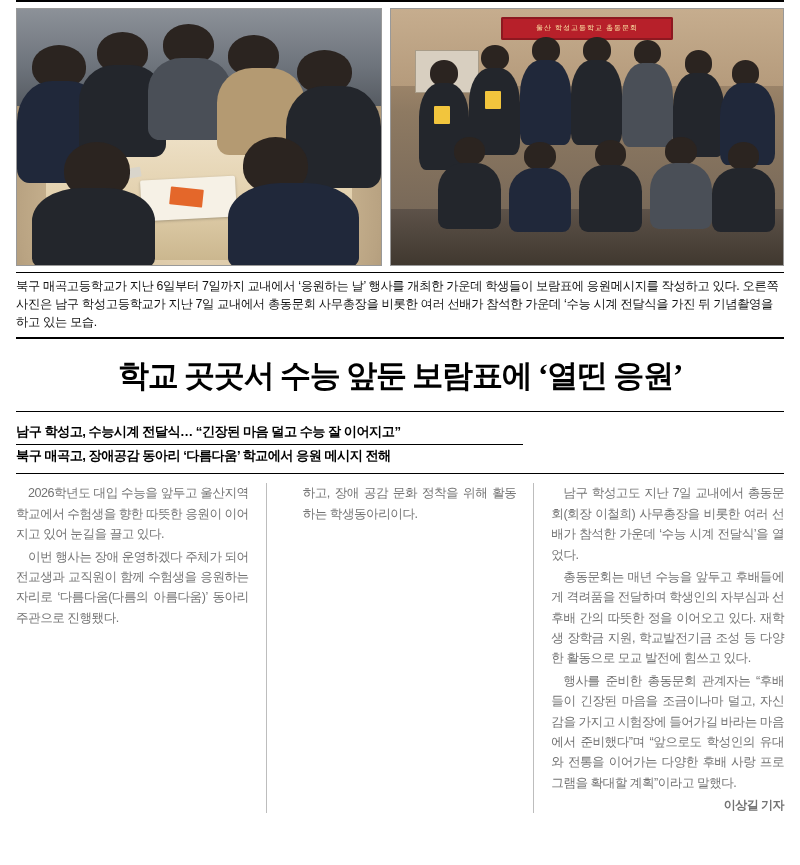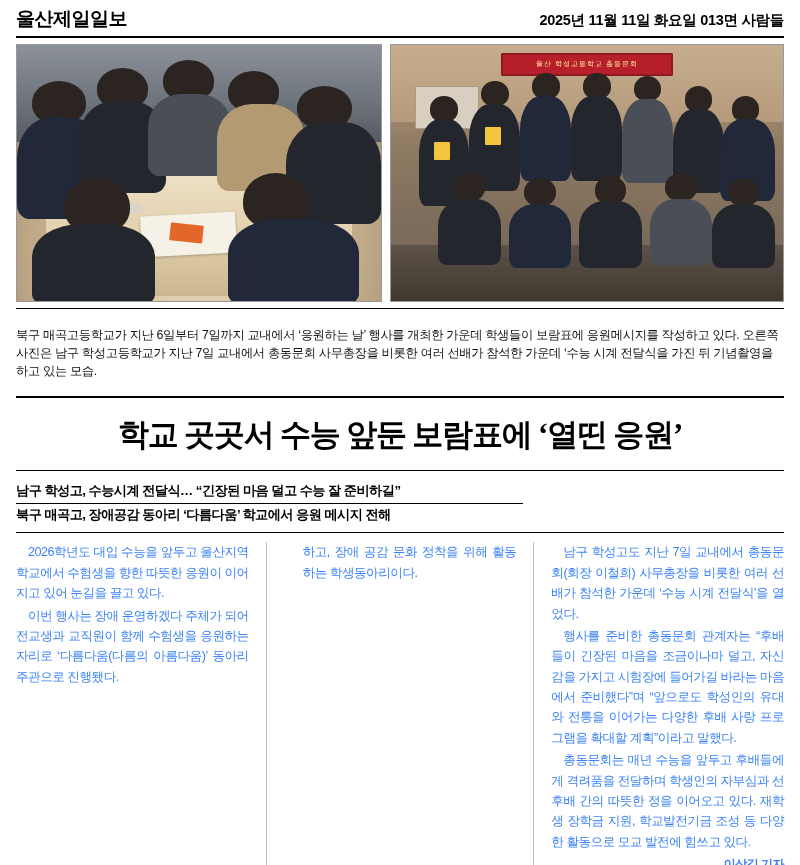--- a/index.html
+++ b/index.html
@@ -132,23 +132,22 @@
   .ycard {
     position: absolute; background: #f2c53d; border-radius: 1px;
   }
 
   
   .caption-rule { height:1px; background:#000; margin-top:6px; }
   .caption {
     font-size: 12.3px;
     line-height: 1.45;
     letter-spacing: -0.35px;
-    padding: 5px 0 16px 0;
+    padding: 5px 0 6px 0;
     color: #111;
-    margin-top: 13px;
   }
   .caption-rule2 { height:2px; background:#000; }
 
   
   .headline {
     text-align: center;
     font-size: 31px;
     font-weight: bold;
     letter-spacing: -1.2px;
     padding: 16px 0 14px 0;
@@ -177,21 +176,21 @@
     gap: 17px;
     margin-top: 9px;
     height: 330px;
   }
   .col {
     width: 240px;
     font-size: 12.6px;
     line-height: 1.62;
     letter-spacing: -0.5px;
     text-align: justify;
-    color: #3b82f6;
+    color: #737373;
     position: relative;
   }
   .col p { margin: 0 0 2px 0; text-indent: 12px; }
   .col p.noindent { text-indent: 0; margin-left: 19px; }
   .byline {
     position: absolute;
     right: 0;
     bottom: -2px;
     font-size: 12px;
     font-weight: bold;
@@ -201,24 +200,20 @@
     width: 1px;
     background: #bdbdbd;
     align-self: stretch;
   }
 </style>
 </head>
 <body>
 
 <div class="page">
 
-  <div class="masthead">
-    <div class="masthead-title">울산제일일보</div>
-    <div class="masthead-meta">2025년 11월 11일 화요일 013면 사람들</div>
-  </div>
   <div class="rule-top"></div>
 
   <div class="photos">
 
     <div class="photo photo-left">
       <div class="pl-bg"></div>
       <div class="pl-wall"></div>
       <div class="pl-desk"></div>
       <div class="pl-paper"></div>
       <div class="pl-note"></div>
@@ -296,37 +291,37 @@
   </div>
 
   <div class="caption-rule"></div>
   <div class="caption">북구 매곡고등학교가 지난 6일부터 7일까지 교내에서 ‘응원하는 날’ 행사를 개최한 가운데 학생들이 보람표에 응원메시지를 작성하고 있다. 오른쪽 사진은 남구 학성고등학교가 지난 7일 교내에서 총동문회 사무총장을 비롯한 여러 선배가 참석한 가운데 ‘수능 시계 전달식을 가진 뒤 기념촬영을 하고 있는 모습.</div>
   <div class="caption-rule2"></div>
 
   <div class="headline">학교 곳곳서 수능 앞둔 보람표에 ‘열띤 응원’</div>
   <div class="headline-rule"></div>
 
   <div class="subheads">
-    <div class="subhead">남구 학성고, 수능시계 전달식… “긴장된 마음 덜고 수능 잘 준비하길”</div>
+    <div class="subhead">남구 학성고, 수능시계 전달식… “긴장된 마음 덜고 수능 잘 이어지고”</div>
     <div class="subhead-rule"></div>
     <div class="subhead">북구 매곡고, 장애공감 동아리 ‘다름다움’ 학교에서 응원 메시지 전해</div>
   </div>
   <div class="subhead-rule"></div>
 
   <div class="columns">
     <div class="col">
       <p>2026학년도 대입 수능을 앞두고 울산지역 학교에서 수험생을 향한 따뜻한 응원이 이어지고 있어 눈길을 끌고 있다.</p>
       <p>이번 행사는 장애 운영하겠다 주체가 되어 전교생과 교직원이 함께 수험생을 응원하는 자리로 ‘다름다움(다름의 아름다움)’ 동아리 주관으로 진행됐다.</p>
     </div>
     <div class="col-sep"></div>
     <div class="col">
       <p class="noindent">하고, 장애 공감 문화 정착을 위해 활동하는 학생동아리이다.</p>
     </div>
     <div class="col-sep"></div>
     <div class="col">
       <p>남구 학성고도 지난 7일 교내에서 총동문회(회장 이철희) 사무총장을 비롯한 여러 선배가 참석한 가운데 ‘수능 시계 전달식’을 열었다.</p>
+      <p>총동문회는 매년 수능을 앞두고 후배들에게 격려품을 전달하며 학생인의 자부심과 선후배 간의 따뜻한 정을 이어오고 있다. 재학생 장학금 지원, 학교발전기금 조성 등 다양한 활동으로 모교 발전에 힘쓰고 있다.</p>
       <p>행사를 준비한 총동문회 관계자는 “후배들이 긴장된 마음을 조금이나마 덜고, 자신감을 가지고 시험장에 들어가길 바라는 마음에서 준비했다”며 “앞으로도 학성인의 유대와 전통을 이어가는 다양한 후배 사랑 프로그램을 확대할 계획”이라고 말했다.</p>
-      <p>총동문회는 매년 수능을 앞두고 후배들에게 격려품을 전달하며 학생인의 자부심과 선후배 간의 따뜻한 정을 이어오고 있다. 재학생 장학금 지원, 학교발전기금 조성 등 다양한 활동으로 모교 발전에 힘쓰고 있다.</p>
       <div class="byline">이상길 기자</div>
     </div>
   </div>
 
 </div>
 
 </body></html>

